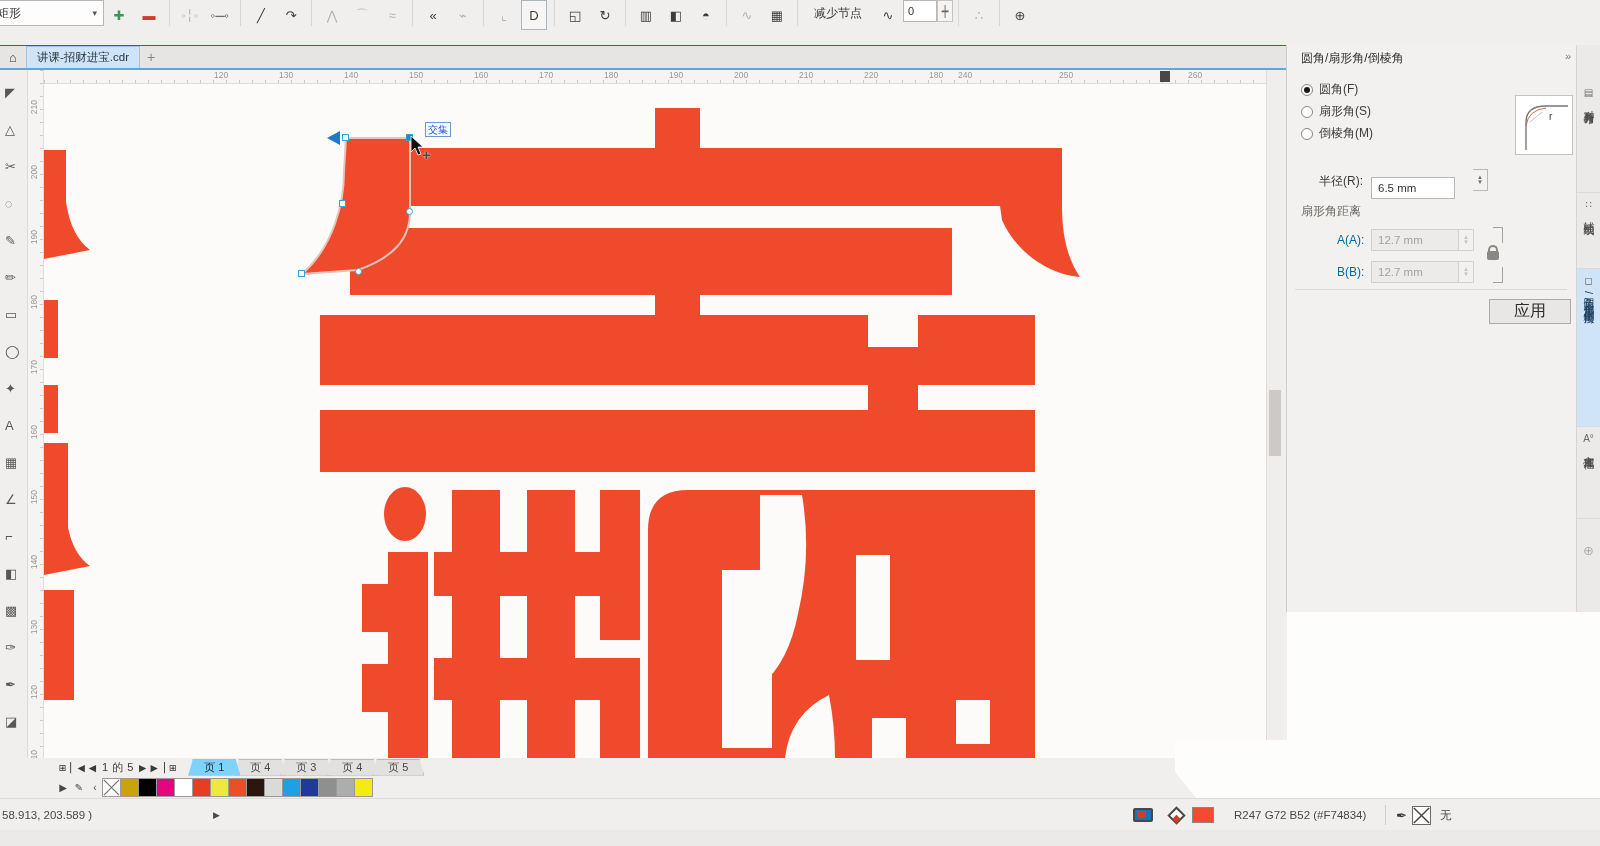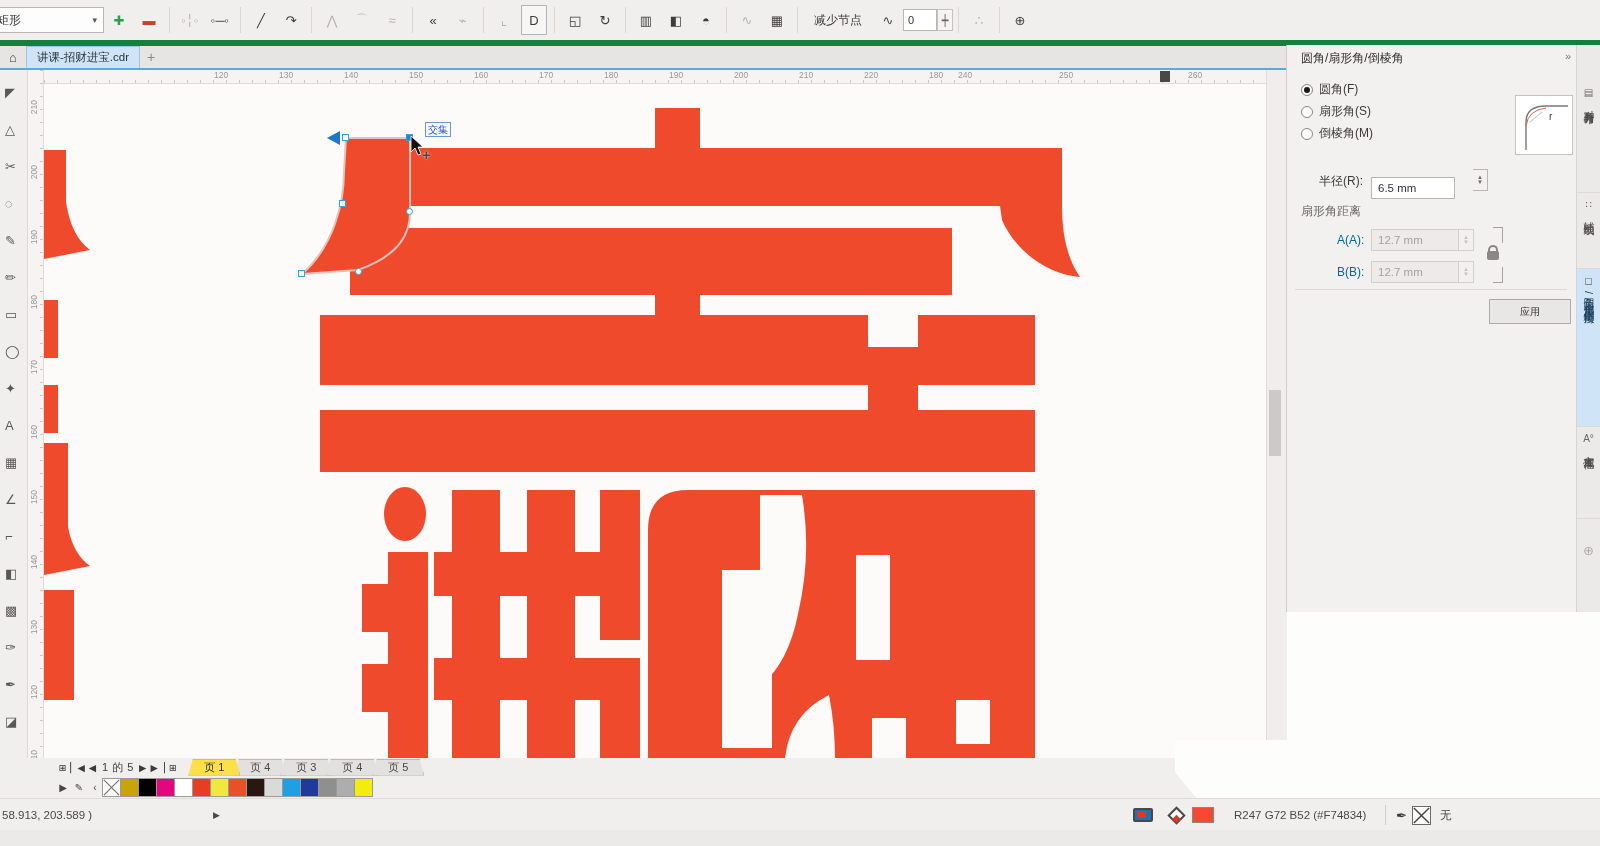--- a/index.html
+++ b/index.html
@@ -1,20 +1,20 @@
 <!DOCTYPE html>
 <html style="--accent: #F04A2C;"><head>
 <meta charset="utf-8">
 <style>
   html,body{margin:0;padding:0;background:#dcdad8;}
   *{box-sizing:border-box;font-family:"Liberation Sans","DejaVu Sans",sans-serif;}
   #app{position:relative;width:1600px;height:846px;background:#f1efed;overflow:hidden;}
 
   
-  .propbar{position:absolute;left:0;top:0;width:1600px;height:46px;background:#f1efed;border-bottom:6px solid #15803d;display:flex;align-items:center;}
+  .propbar{position:absolute;left:0;top:0;width:1600px;height:46px;background:#f1efed;border-bottom:1px solid #15803d;display:flex;align-items:flex-start;}
   .pb-dd{position:relative;margin-left:-14px;width:118px;height:26px;background:#fdfdfd;border:1px solid #b9b6b3;display:flex;align-items:center;padding-left:10px;font-size:12px;color:#3c3a38;}
   .pb-dd .arr{position:absolute;right:6px;font-size:9px;color:#555;}
   .pb-btn{min-width:26px;height:30px;display:flex;align-items:center;justify-content:center;font-size:13px;color:#3f3d3b;margin:0 2px;border:1px solid transparent;white-space:nowrap;}
   .pb-btn.dis{color:#b4b1ae;}
   .pb-btn.boxed{border:1px solid #aeb6bd;background:#f7f6f5;}
   .pb-btn.green{color:#2e9e4f;font-weight:bold;}
   .pb-btn.red{color:#d23c2a;font-weight:bold;}
   .pb-sep{width:1px;height:26px;background:#d9d6d3;margin:0 5px;}
   .pb-text-btn{height:26px;padding:0 8px;font-size:12px;color:#3c3a38;display:flex;align-items:center;margin:0 3px;}
   .pb-input{width:34px;height:22px;background:#fff;border:1px solid #b9b6b3;font-size:11px;color:#333;padding-left:4px;display:flex;align-items:center;}
@@ -57,21 +57,21 @@
   .vthumb{position:absolute;left:2px;top:320px;width:12px;height:66px;background:#ccc9c6;}
   .hscroll{position:absolute;left:515px;top:758px;width:660px;height:18px;background:#f0eeec;border-top:1px solid #dedbd8;}
   .hthumb{position:absolute;left:93px;top:3px;width:98px;height:13px;background:#ccc9c6;}
   .hs-arrow{position:absolute;left:4px;top:2px;font-size:11px;color:#6b6966;}
 
   
   .bottombar{position:absolute;left:0;top:758px;width:1286px;height:18px;background:#f1efed;display:flex;align-items:center;font-size:11px;color:#3c3a38;}
   .nav-btn{min-width:15px;height:16px;display:flex;align-items:center;justify-content:center;font-size:9.5px;color:#3c3a38;}
   .nav-count{font-size:11px;margin:0 2px;}
   .ptab{height:17px;min-width:52px;margin-left:-6px;display:flex;align-items:center;justify-content:center;font-size:11px;color:#4a4846;background:#e3e1df;border:1px solid #bcb9b6;clip-path:polygon(9% 0,91% 0,100% 100%,0 100%);}
-  .ptab.active{background:#fde047;color:#2a2826;z-index:2;}
+  .ptab.active{background:#7dd3fc;color:#2a2826;z-index:2;}
   .palette{position:absolute;left:0;top:776px;width:1286px;height:22px;background:#f1efed;display:flex;align-items:center;}
   .pal-ctl{width:16px;height:18px;display:flex;align-items:center;justify-content:center;font-size:10px;color:#4a4846;}
   .swatch{width:19px;height:19px;border:1px solid #9c9996;margin-left:-1px;}
   .swatch.none{background:#fff;position:relative;}
   .swatch.none svg{position:absolute;inset:0;}
 
   
   .statusbar{position:absolute;left:0;top:798px;width:1600px;height:32px;background:#f1efed;border-top:1px solid #dedbd8;font-size:11.5px;color:#4a4845;}
   .statusbar .cell{position:absolute;top:0;height:32px;display:flex;align-items:center;}
   .substatus{position:absolute;left:0;top:830px;width:1600px;height:16px;background:#eceae8;}
@@ -93,21 +93,21 @@
   .radio{width:12px;height:12px;border:1px solid #8a8784;border-radius:50%;background:#fff;position:relative;}
   .radio.sel::after{content:"";position:absolute;left:2px;top:2px;width:6px;height:6px;border-radius:50%;background:#1a1a1a;}
   .preview-box{position:absolute;left:228px;top:24px;width:58px;height:60px;background:#fff;border:1px solid #c5c2bf;}
   .dk-label{position:absolute;font-size:12px;color:#3c3a38;}
   .dk-label.gray{color:#0369a1;}
   .dk-input{position:absolute;height:22px;background:#fff;border:1px solid #b9b6b3;display:flex;align-items:center;padding-left:6px;font-size:11.5px;color:#333;}
   .dk-input.dis{background:#ecebe9;color:#a5a2a0;border-color:#d2cfcc;}
   .spin{position:absolute;width:15px;height:22px;border:1px solid #b9b6b3;border-left:none;background:#f3f1ef;display:flex;flex-direction:column;align-items:center;justify-content:center;font-size:6px;color:#6b6966;line-height:5px;}
   .spin.dis{color:#c5c2bf;border-color:#d2cfcc;}
   .divider{position:absolute;left:8px;width:272px;height:1px;background:#dcd9d6;}
-  .apply-btn{position:absolute;left:202px;top:228px;width:82px;height:25px;background:#e9e7e5;border:1px solid #adaaa7;display:flex;align-items:center;justify-content:center;font-size:10px;color:#2f2d2b;}
+  .apply-btn{position:absolute;left:202px;top:228px;width:82px;height:25px;background:#e9e7e5;border:1px solid #adaaa7;display:flex;align-items:center;justify-content:center;font-size:16px;color:#2f2d2b;}
   .lockwrap{position:absolute;left:196px;top:156px;width:22px;height:56px;}
   .lock-body{position:absolute;left:4px;top:24px;width:12px;height:9px;background:#8a8784;border-radius:2px;}
   .lock-body::before{content:"";position:absolute;left:1px;top:-6px;width:6px;height:6px;border:2px solid #8a8784;border-bottom:none;border-radius:5px 5px 0 0;}
   .brk-t{position:absolute;left:10px;top:0;width:10px;height:16px;border-top:1px solid #a5a2a0;border-right:1px solid #a5a2a0;}
   .brk-b{position:absolute;left:10px;top:40px;width:10px;height:16px;border-bottom:1px solid #a5a2a0;border-right:1px solid #a5a2a0;}
 
   
   .sidetabs{position:absolute;left:1576px;top:45px;width:24px;height:567px;background:#eceae8;border-left:1px solid #d7d4d1;display:flex;flex-direction:column;align-items:center;}
   .stab{width:24px;display:flex;flex-direction:column;align-items:center;padding-top:6px;font-size:11px;color:#4a4846;border-bottom:1px solid #dcd9d6;}
   .stab .vtxt{writing-mode:vertical-rl;letter-spacing:1px;margin-top:3px;font-size:11px;}

